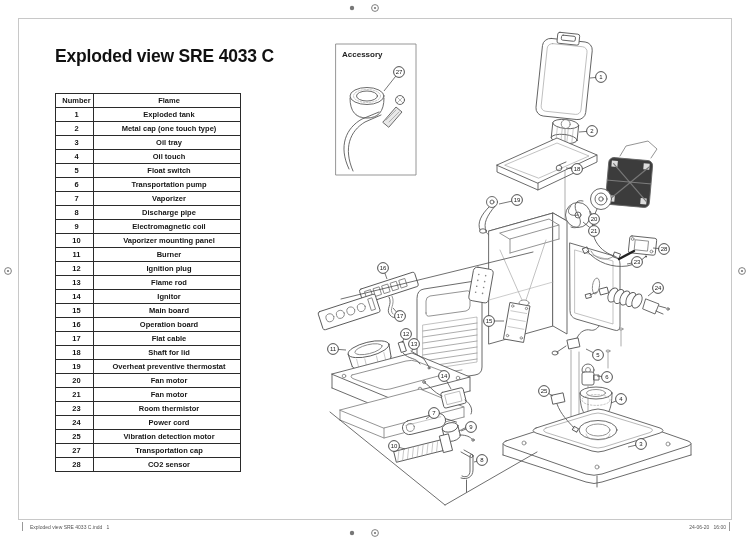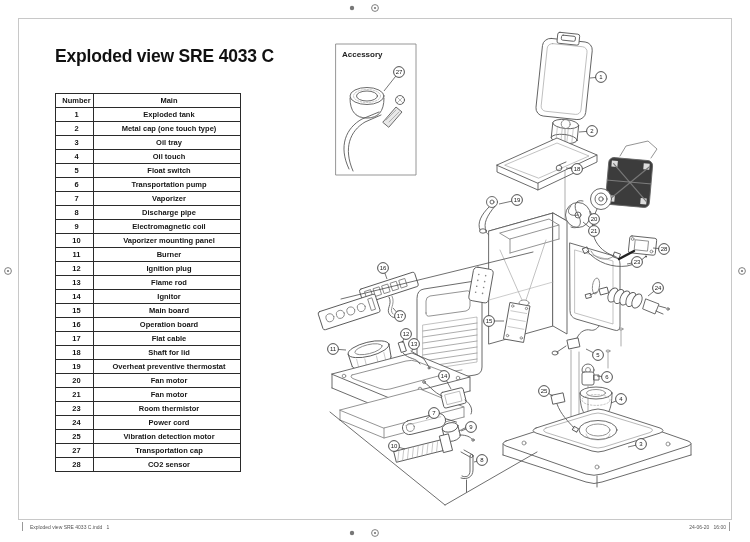--- a/index.html
+++ b/index.html
@@ -33,21 +33,21 @@
   <div id="title">Exploded view SRE 4033 C</div>
 
   <table id="parts-table">
     <colgroup>
         <col class="col-num">
         <col>
       </colgroup>
     <thead>
       <tr>
         <th>Number</th>
-        <th>Main</th>
+        <th>Flame</th>
       </tr>
     </thead>
     <tbody id="parts-body">
         <tr>
           <td>1</td>
           <td>Exploded tank</td>
         </tr>
         <tr>
           <td>2</td>
           <td>Metal cap (one touch type)</td>

